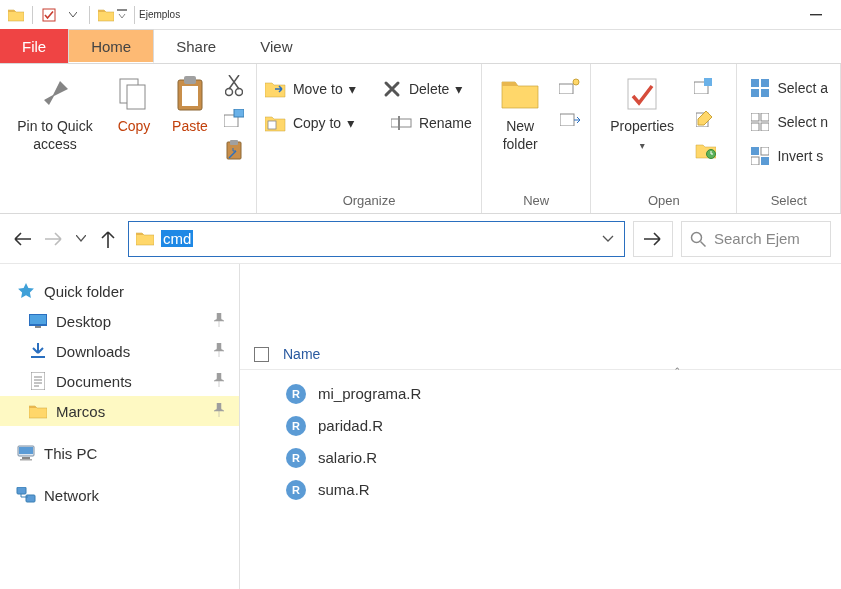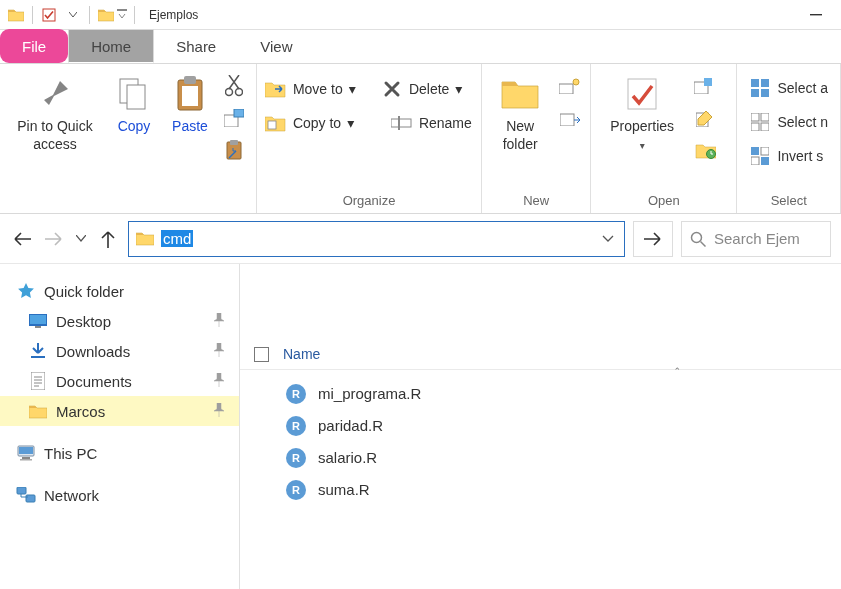--- a/index.html
+++ b/index.html
@@ -2,43 +2,43 @@
 <html><head>
 <meta charset="utf-8">
 <style>
   * { box-sizing: border-box; margin:0; padding:0; font-family: "Segoe UI", Arial, sans-serif; }
   body { background:#fff; color:#333; font-size:14px; width:841px; height:589px; overflow:hidden; position:relative; }
 
   
   .title-bar { height:30px; display:flex; align-items:center; padding:0 4px; border-bottom:1px solid #e0e0e0; }
   .title-bar .qat-icon { width:20px; height:20px; display:flex; align-items:center; justify-content:center; margin:0 2px; }
   .title-bar .sep { width:1px; height:18px; background:#ccc; margin:0 4px; }
-  .title-bar .window-title { margin-left:10px; font-size:12px; color:#333; }
+  .title-bar .window-title { font-size:10px; color:#333; }
   .title-bar .spacer { flex:1; }
   .title-bar .win-btn { width:42px; height:28px; display:flex; align-items:center; justify-content:center; color:#333; }
 
   
   .tab-row { height:34px; display:flex; align-items:flex-end; border-bottom:1px solid #d9d9d9; }
   .tab { height:34px; padding:0 22px; display:flex; align-items:center; font-size:15px; color:#444; cursor:pointer; }
-  .tab.file { background:#ec4899; color:#fff;border-radius:9px; }
-  .tab.active { background:#a3a3a3; border:1px solid #d9d9d9; border-bottom:1px solid #fff; }
+  .tab.file { background:#ef4444; color:#fff; }
+  .tab.active { background:#fdba74; border:1px solid #d9d9d9; border-bottom:1px solid #fff; }
 
   
   .ribbon { height:150px; display:flex; border-bottom:1px solid #d9d9d9; background:#fff; }
   .ribbon-group { border-right:1px solid #e0e0e0; display:flex; flex-direction:column; }
   .ribbon-group .group-body { flex:1; display:flex; align-items:flex-start; padding:6px; gap:4px; }
   .ribbon-group .group-label { height:20px; text-align:center; font-size:13px; color:#666; }
 
   .big-btn { width:78px; display:flex; flex-direction:column; align-items:center; justify-content:flex-start; padding:4px 4px; gap:4px; cursor:pointer; text-align:center; }
   .big-btn .icon-slot { width:40px; height:40px; display:flex; align-items:center; justify-content:center; }
   .big-btn .lbl { font-size:14px; color:#333; line-height:1.25; }
 
   .mid-btn { width:60px; display:flex; flex-direction:column; align-items:center; padding:4px 2px; gap:4px; cursor:pointer; }
   .mid-btn .icon-slot { width:40px; height:40px; display:flex; align-items:center; justify-content:center; }
-  .mid-btn .lbl { font-size:14px; color:#1d4ed8; }
+  .mid-btn .lbl { font-size:14px; color:#c2410c; }
 
   .thin-stack { display:flex; flex-direction:column; gap:6px; padding:4px 6px; }
   .thin-btn { display:flex; align-items:center; gap:6px; height:28px; cursor:pointer; font-size:14px; white-space:nowrap; }
   .thin-btn .icon-slot { width:22px; height:22px; display:flex; align-items:center; justify-content:center; }
 
   .mini-stack { display:flex; flex-direction:column; gap:8px; padding:4px 2px; }
   .mini-btn { width:24px; height:24px; display:flex; align-items:center; justify-content:center; cursor:pointer; }
 
   
   .nav-bar { height:50px; display:flex; align-items:center; gap:8px; padding:8px 10px; border-bottom:1px solid #e8e8e8; }

